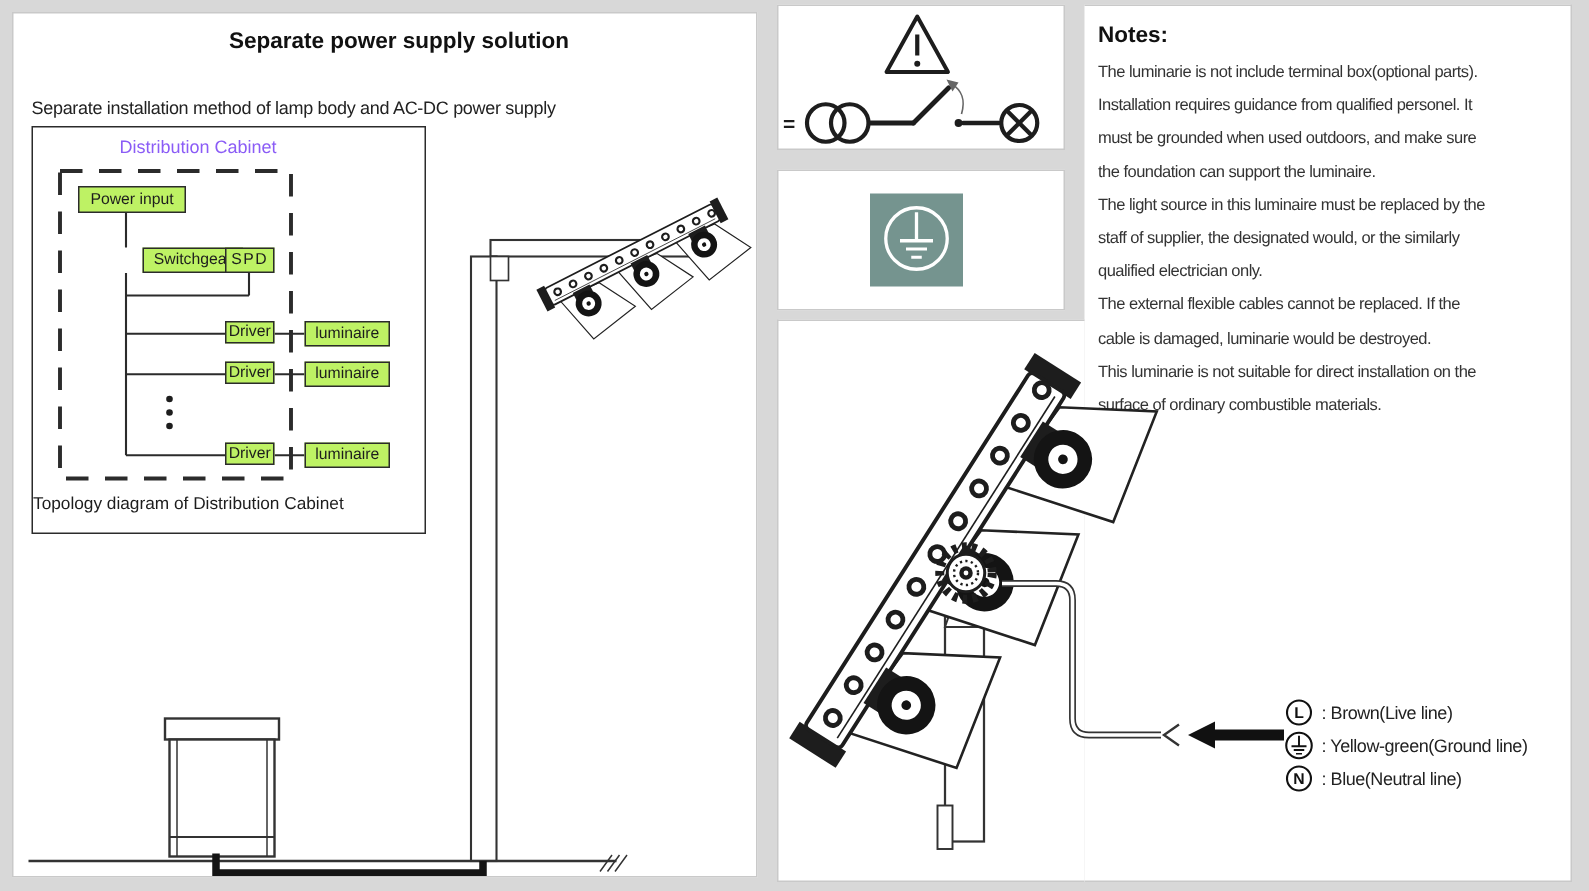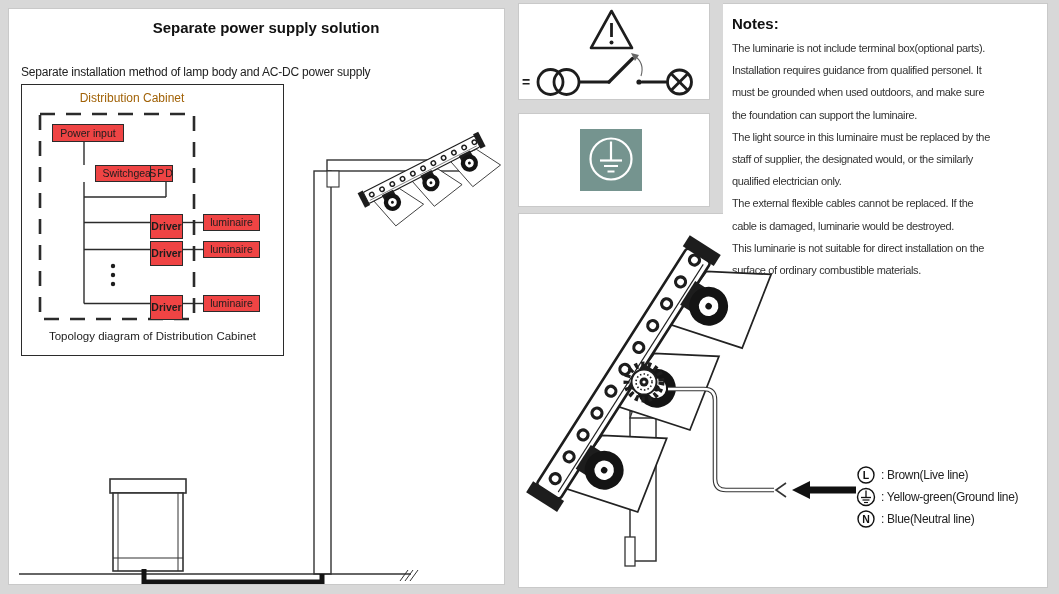--- a/index.html
+++ b/index.html
@@ -28,35 +28,35 @@
   }
 
   
   .cabinet {
     position:absolute; left:12px; top:75px; width:263px; height:272px;
     border:1.5px solid #2b2b2b; background:#fff; z-index:2;
   }
   .cab-lines { position:absolute; left:0; top:0; }
   .cab-title {
     position:absolute; left:30px; top:6px; width:160px; text-align:center;
-    font-size:12px; color:#a16207; background:#fff; white-space:nowrap;
+    font-size:12px; color:#8b5cf6; background:#fff; white-space:nowrap;
   }
   .nbox {
-    position:absolute; border:1.5px solid #2b2b2b; background:#ef4444;
+    position:absolute; border:1.5px solid #2b2b2b; background:#bef264;
     display:flex; align-items:center; justify-content:center;
     font-size:10.5px; color:#1d1d1d; white-space:nowrap; line-height:1;
   }
   .nb-power { left:30px;  top:39px;  width:72px; height:18px; }
   .nb-sw    { left:30px;  top:80px;  width:67px; height:17px;margin-left:43px; }
-  .nb-spd   { left:128px; top:80px;  width:23px; height:17px; letter-spacing:1px; }
-  .nb-drv   { left:128px; width:33px; height:25px;font-weight:bold; }
+  .nb-spd   { left:128px; top:80px;  width:33px; height:17px; letter-spacing:1px; }
+  .nb-drv   { left:128px; width:33px; height:15px; }
   .nb-lum   { left:181px; width:57px; height:17px; }
   .r1 { top:129px; } .r2 { top:156px; } .r3 { top:210px; }
   .cab-caption {
-    position:absolute; left:0; top:245px; width:100%; text-align:center;
+    position:absolute; left:0; top:245px; width:100%; text-align:left;
     font-size:11.5px; color:#1d1d1d; white-space:nowrap;
   }
   .pole-svg { position:absolute; left:0; top:0; z-index:1; }
 
   
   .warn svg, .gnd-badge svg { display:block; }
 
   .gnd-badge {
     position:absolute; left:61px; top:15px; width:62px; height:62px;
     background:#75948f;

